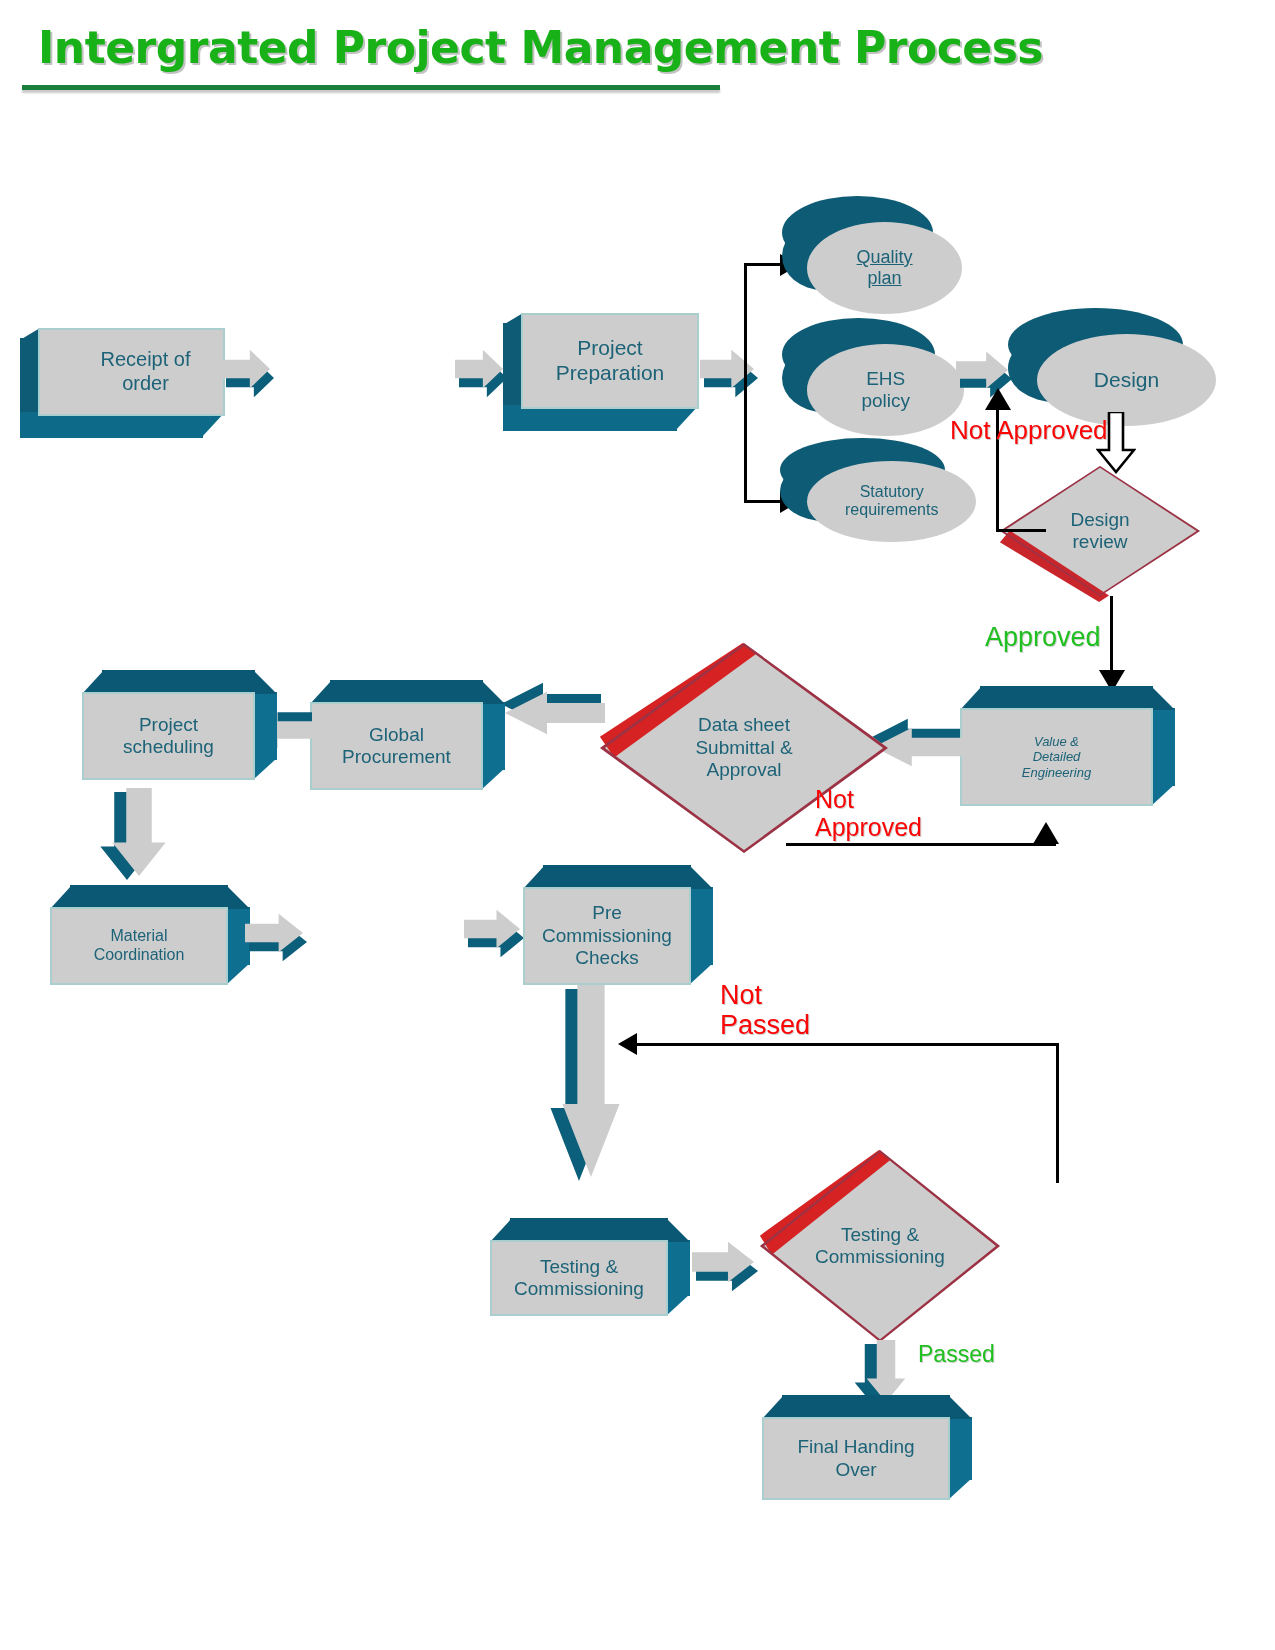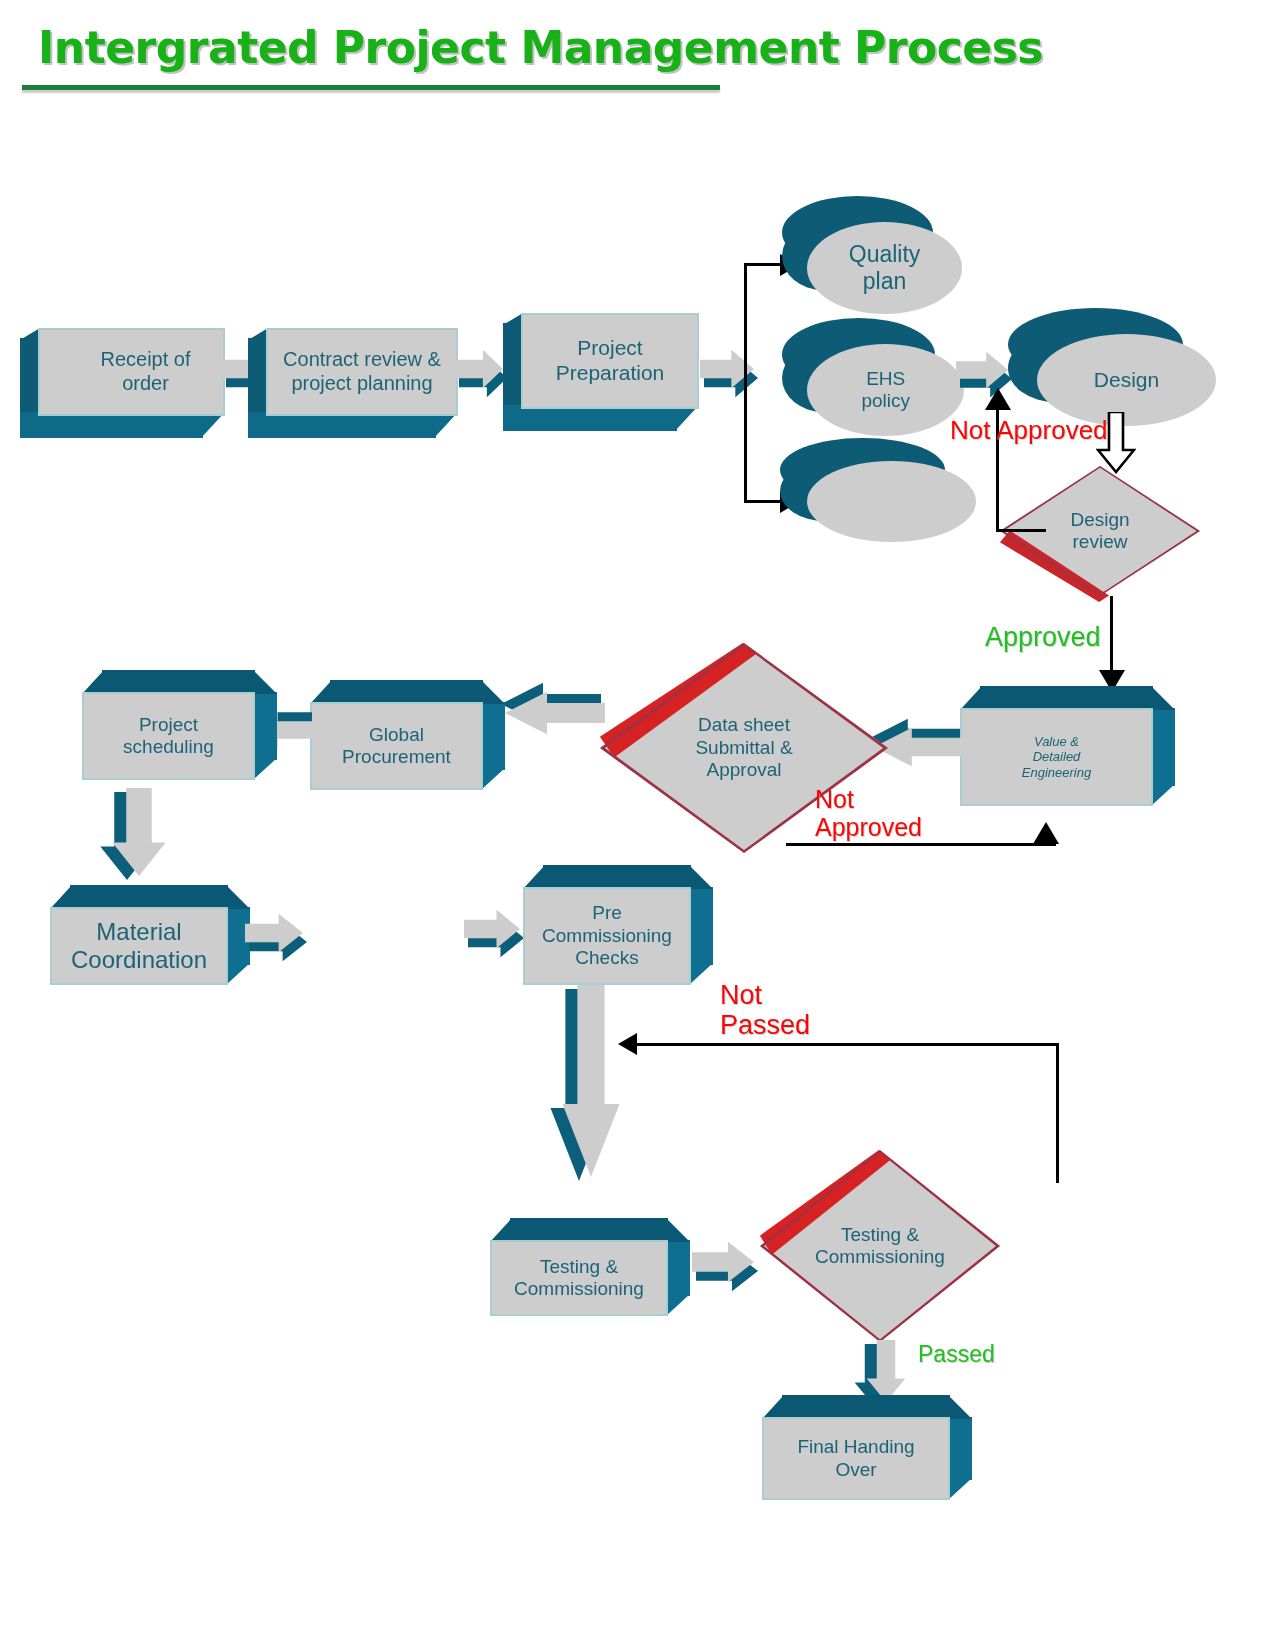--- a/index.html
+++ b/index.html
@@ -196,30 +196,20 @@
     <div class="face"></div>
     <div class="label" style="font-size:20px;margin-left:28px;">Receipt of
 order</div>
   </div>
 
   <div class="barrow right" style="left:222px;top:348px;width:48px;height:42px;">
     <div class="shadow"></div>
     <div class="top"></div>
   </div>
 
-  <div class="node boxA" style="left:248px;top:328px;width:210px;height:110px;">
-    <div class="side"></div>
-    <div class="corner-tl"></div>
-    <div class="bottom"></div>
-    <div class="corner-bl"></div>
-    <div class="corner-br"></div>
-    <div class="face"></div>
-    <div class="label" style="font-size:20px;">Contract review &amp;
-project planning</div>
-  </div>
 
   <div class="barrow right" style="left:455px;top:348px;width:48px;height:42px;">
     <div class="shadow"></div>
     <div class="top"></div>
   </div>
 
   <div class="node boxA" style="left:503px;top:313px;width:196px;height:118px;">
     <div class="side"></div>
     <div class="corner-tl"></div>
     <div class="bottom"></div>
@@ -238,36 +228,38 @@
   <div class="ln v" style="left:744px;top:263px;height:240px;"></div>
   <div class="ln h" style="left:744px;top:263px;width:48px;"></div>
   <div class="tri right" style="left:780px;top:254px;"></div>
   <div class="ln h" style="left:744px;top:500px;width:48px;"></div>
   <div class="tri right" style="left:780px;top:491px;"></div>
 
   <div class="node oval" style="left:782px;top:196px;width:180px;height:118px;">
     <div class="back"></div>
     <div class="back2"></div>
     <div class="face"></div>
-    <div class="label" style="font-size:23px;">Quality
+    <div class="label" style="font-size:18px;text-decoration:underline;">Quality
 plan</div>
   </div>
 
   <div class="node oval" style="left:782px;top:318px;width:182px;height:118px;">
     <div class="back"></div>
     <div class="back2"></div>
     <div class="face"></div>
     <div class="label" style="font-size:19px;">EHS
 policy</div>
   </div>
 
   <div class="node oval" style="left:780px;top:438px;width:196px;height:104px;">
     <div class="back"></div>
     <div class="back2"></div>
     <div class="face"></div>
+    <div class="label" style="font-size:16px;">Statutory
+requirements</div>
   </div>
 
   <div class="barrow right" style="left:956px;top:350px;width:52px;height:40px;">
     <div class="shadow"></div>
     <div class="top"></div>
   </div>
 
   <div class="node oval" style="left:1008px;top:308px;width:208px;height:118px;">
     <div class="back"></div>
     <div class="back2"></div>
@@ -364,21 +356,21 @@
     <div class="top"></div>
   </div>
 
   <div class="node boxB" style="left:50px;top:885px;width:200px;height:100px;">
     <div class="top"></div>
     <div class="side"></div>
     <div class="corner-tl"></div>
     <div class="corner-tr"></div>
     <div class="corner-br"></div>
     <div class="face"></div>
-    <div class="label" style="font-size:24px;">Material
+    <div class="label" style="font-size:16px;">Material
 Coordination</div>
   </div>
 
   <div class="barrow right" style="left:245px;top:912px;width:58px;height:42px;">
     <div class="shadow"></div>
     <div class="top"></div>
   </div>
 
 
   <div class="barrow right" style="left:464px;top:908px;width:56px;height:42px;">

